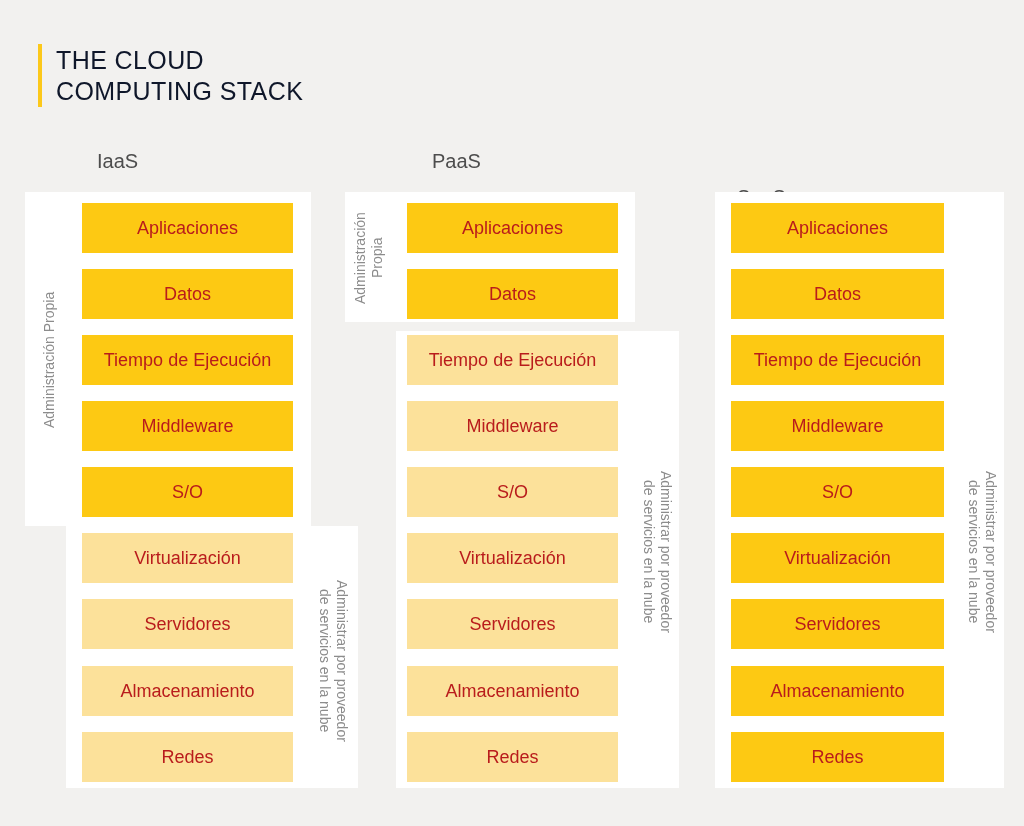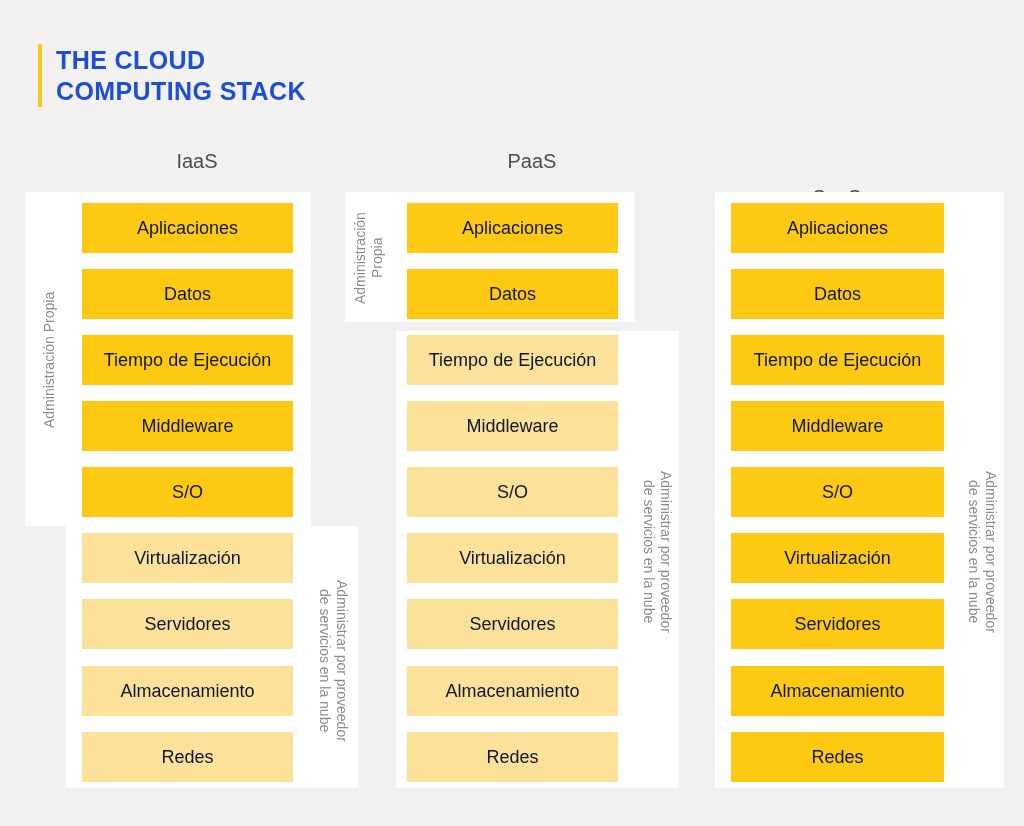--- a/index.html
+++ b/index.html
@@ -27,33 +27,33 @@
   #title-accent {
     width: 4px;
     background: #fcc81a;
     margin-right: 14px;
     flex: 0 0 4px;
   }
   #title-text {
     font-size: 25px;
     line-height: 31px;
     letter-spacing: 0.4px;
-    color: #1d4ed8;
-    font-weight: bold;
+    color: #0f172a;
+    font-weight: normal;
     white-space: pre-line;
     padding-top: 1px;
   }
 
   
   .col-header {
     position: absolute;
     top: 150px;
     font-size: 20px;
     color: #4d4d4d;
-    text-align: center;
+    text-align: left;
     width: 200px;
   }
   #header-iaas { left: 97px; }
   #header-paas { left: 432px; }
   #header-saas { left: 737px; margin-top: 36px; }
 
   
   .panel {
     position: absolute;
     background: #ffffff;
@@ -68,21 +68,21 @@
   
   #panel-saas       { left: 715px; top: 192px; width: 289px; height: 596px; }
 
   
   .row {
     position: absolute;
     height: 50px;
     line-height: 50px;
     text-align: center;
     font-size: 18px;
-    color: #0f172a;
+    color: #b91c1c;
     white-space: nowrap;
   }
   .row.dark  { background: #fdc913; }
   .row.light { background: #fce19a; }
 
   .col-iaas .row { left: 82px;  width: 211px; }
   .col-paas .row { left: 407px; width: 211px; }
   .col-saas .row { left: 731px; width: 213px; }
 
   

